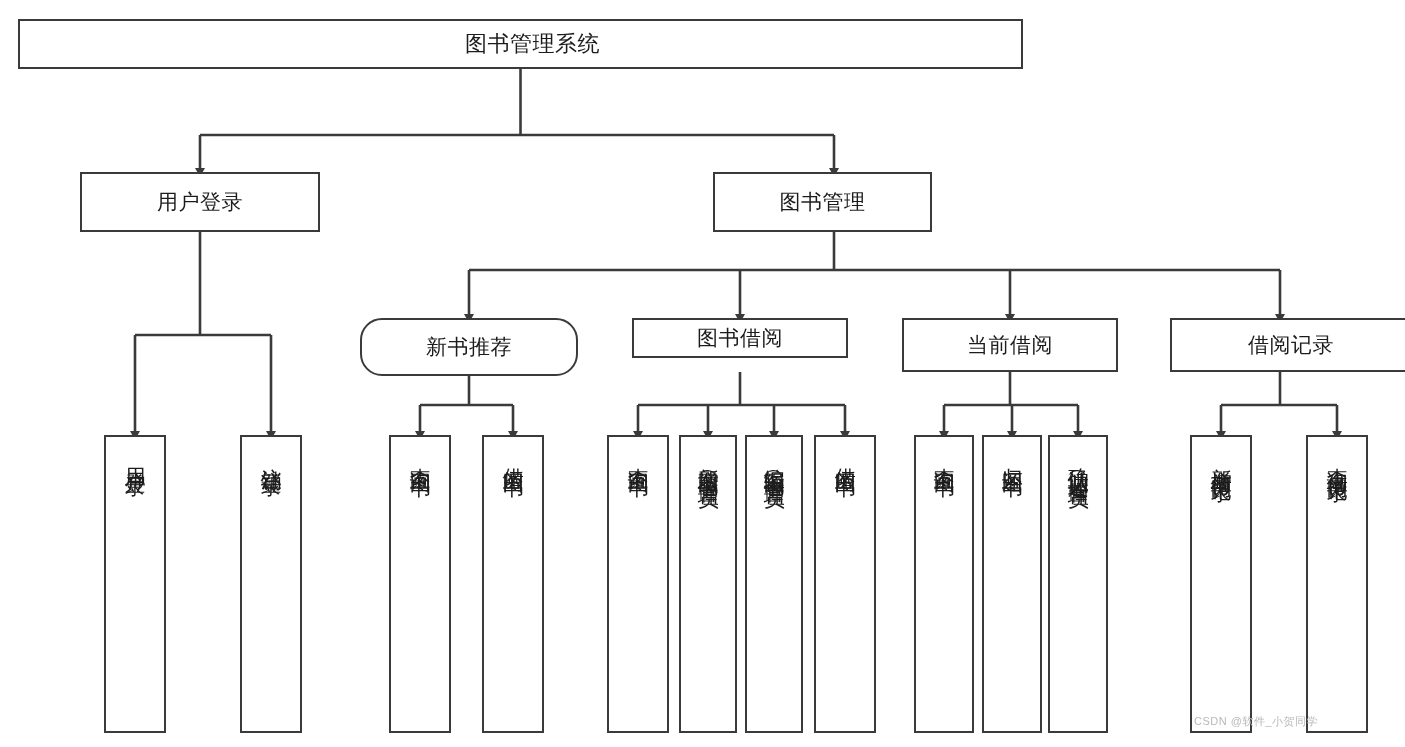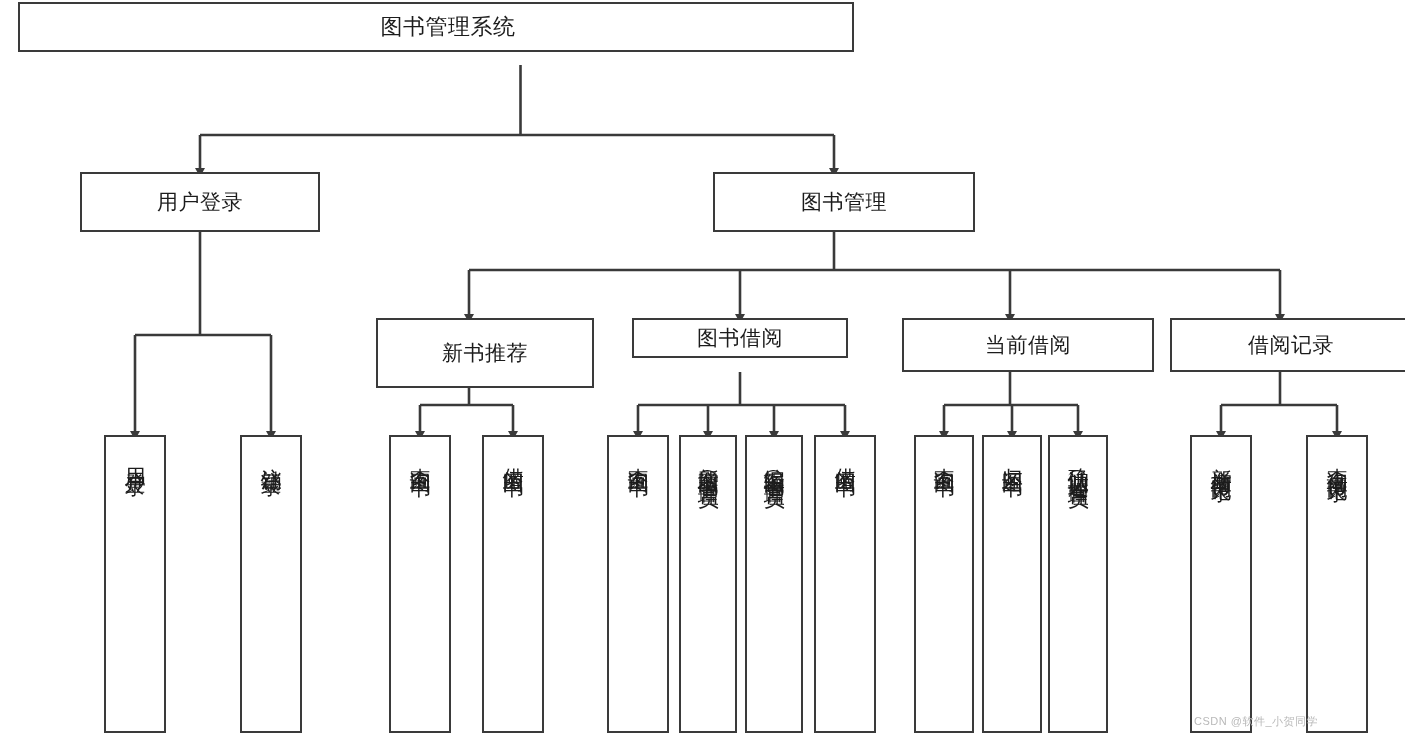--- a/index.html
+++ b/index.html
@@ -103,38 +103,38 @@
         <path d="M944,405 L944,433" marker-end="url(#arrowhead)"></path>
         <path d="M1012,405 L1012,433" marker-end="url(#arrowhead)"></path>
         <path d="M1078,405 L1078,433" marker-end="url(#arrowhead)"></path>
         <path d="M1280,372 L1280,405"></path>
         <path d="M1221,405 L1337,405"></path>
         <path d="M1221,405 L1221,433" marker-end="url(#arrowhead)"></path>
         <path d="M1337,405 L1337,433" marker-end="url(#arrowhead)"></path>
       </g>
   </svg>
 
-  <div class="node horiz root" style="left: 18px; top: 2px; width: 836px; height: 50px; padding-left: 24px;">
+  <div class="node horiz root" style="left: 18px; top: 19px; width: 1005px; height: 50px; padding-left: 24px;">
       <span>图书管理系统</span>
     </div>
 
   <div class="node horiz" style="left: 80px; top: 172px; width: 240px; height: 60px;">
       <span>用户登录</span>
     </div>
-  <div class="node horiz" style="left: 713px; top: 172px; width: 262px; height: 60px;">
+  <div class="node horiz" style="left: 713px; top: 172px; width: 219px; height: 60px;">
       <span>图书管理</span>
     </div>
 
-  <div class="node horiz" style="left: 376px; top: 318px; width: 218px; height: 70px;">
+  <div class="node horiz" style="left: 360px; top: 318px; width: 218px; height: 58px; border-radius: 22px;">
       <span>新书推荐</span>
     </div>
   <div class="node horiz" style="left: 632px; top: 318px; width: 216px; height: 40px;">
       <span>图书借阅</span>
     </div>
-  <div class="node horiz" style="left: 902px; top: 318px; width: 252px; height: 54px;">
+  <div class="node horiz" style="left: 902px; top: 318px; width: 216px; height: 54px;">
       <span>当前借阅</span>
     </div>
   <div class="node horiz" style="left: 1170px; top: 318px; width: 242px; height: 54px;">
       <span>借阅记录</span>
     </div>
 
   <div class="node vert" style="left: 104px; top: 435px; width: 62px; height: 298px;">
       <span>用户登录</span>
     </div>
   <div class="node vert" style="left: 240px; top: 435px; width: 62px; height: 298px;">

